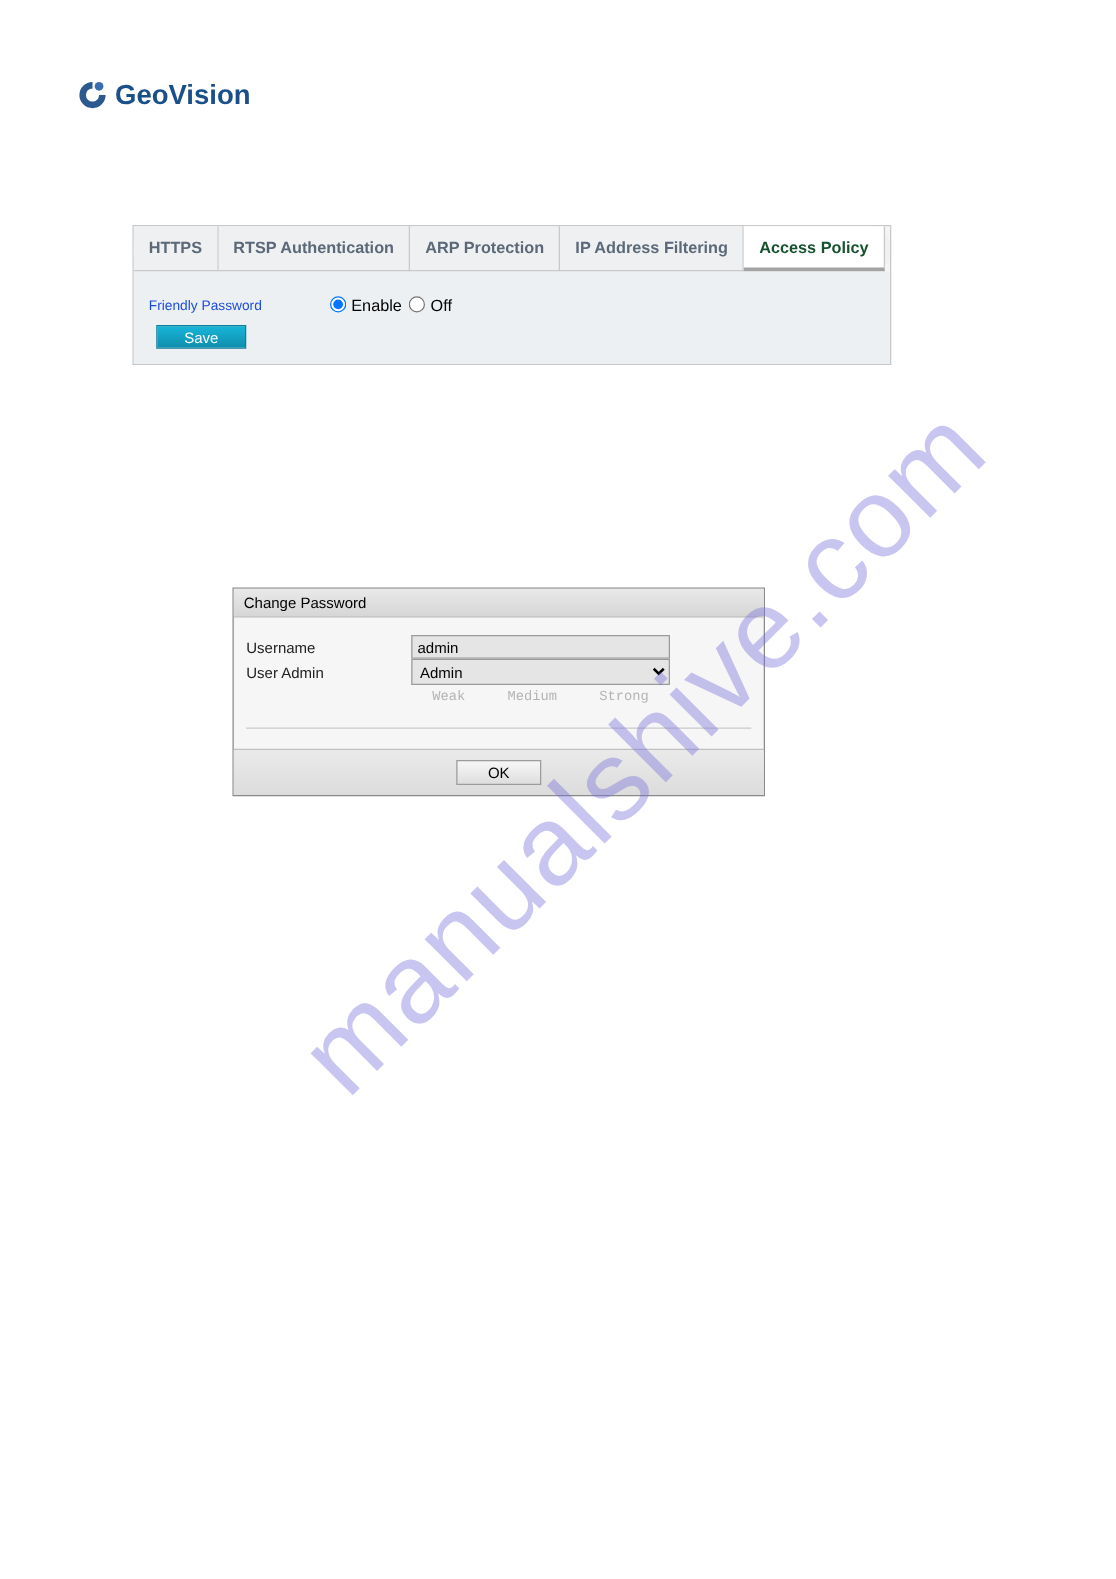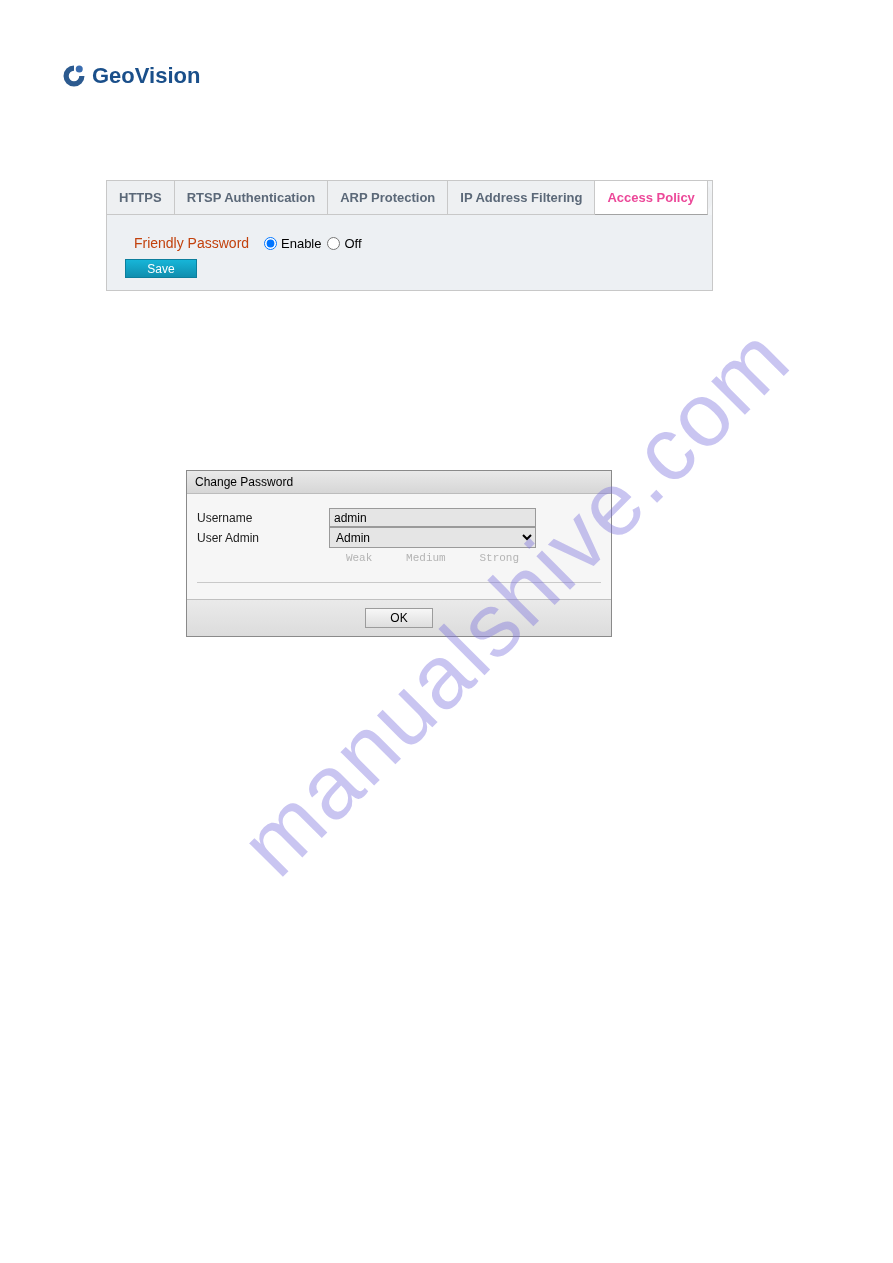--- a/index.html
+++ b/index.html
@@ -63,46 +63,44 @@
       font-weight: bold;
       color: #5b6878;
       border-right: 1px solid #c8c8c8;
       border-bottom: 1px solid #c8c8c8;
       background: #eef0f2;
       cursor: pointer;
       white-space: nowrap;
     }
     .tab.active {
       background: #ffffff;
-      border-bottom: 1px solid #a3a3a3;
-      color: #ec4899;
+      border-bottom: 3px solid #a3a3a3;
+      color: #14532d;
     }
     .tab-content {
       background: #edf0f3;
       padding: 20px 12px 12px;
     }
     .form-row {
       display: flex;
       align-items: center;
     }
     .form-label {
       width: 145px;
-      font-size: 14px;
-      color: #c2410c;
-      text-align: center;
+      font-size: 11px;
+      color: #1d4ed8;
     }
     .radio-group {
       display: flex;
       align-items: center;
       gap: 6px;
       font-size: 13px;
     }
     .radio-group label {
       display: inline-flex;
-      align-items: center;
       gap: 4px;
     }
     input[type="radio"] {
       margin: 0;
       width: 13px;
       height: 13px;
     }
     .save-btn {
       margin-top: 8px;
       margin-left: 6px;

